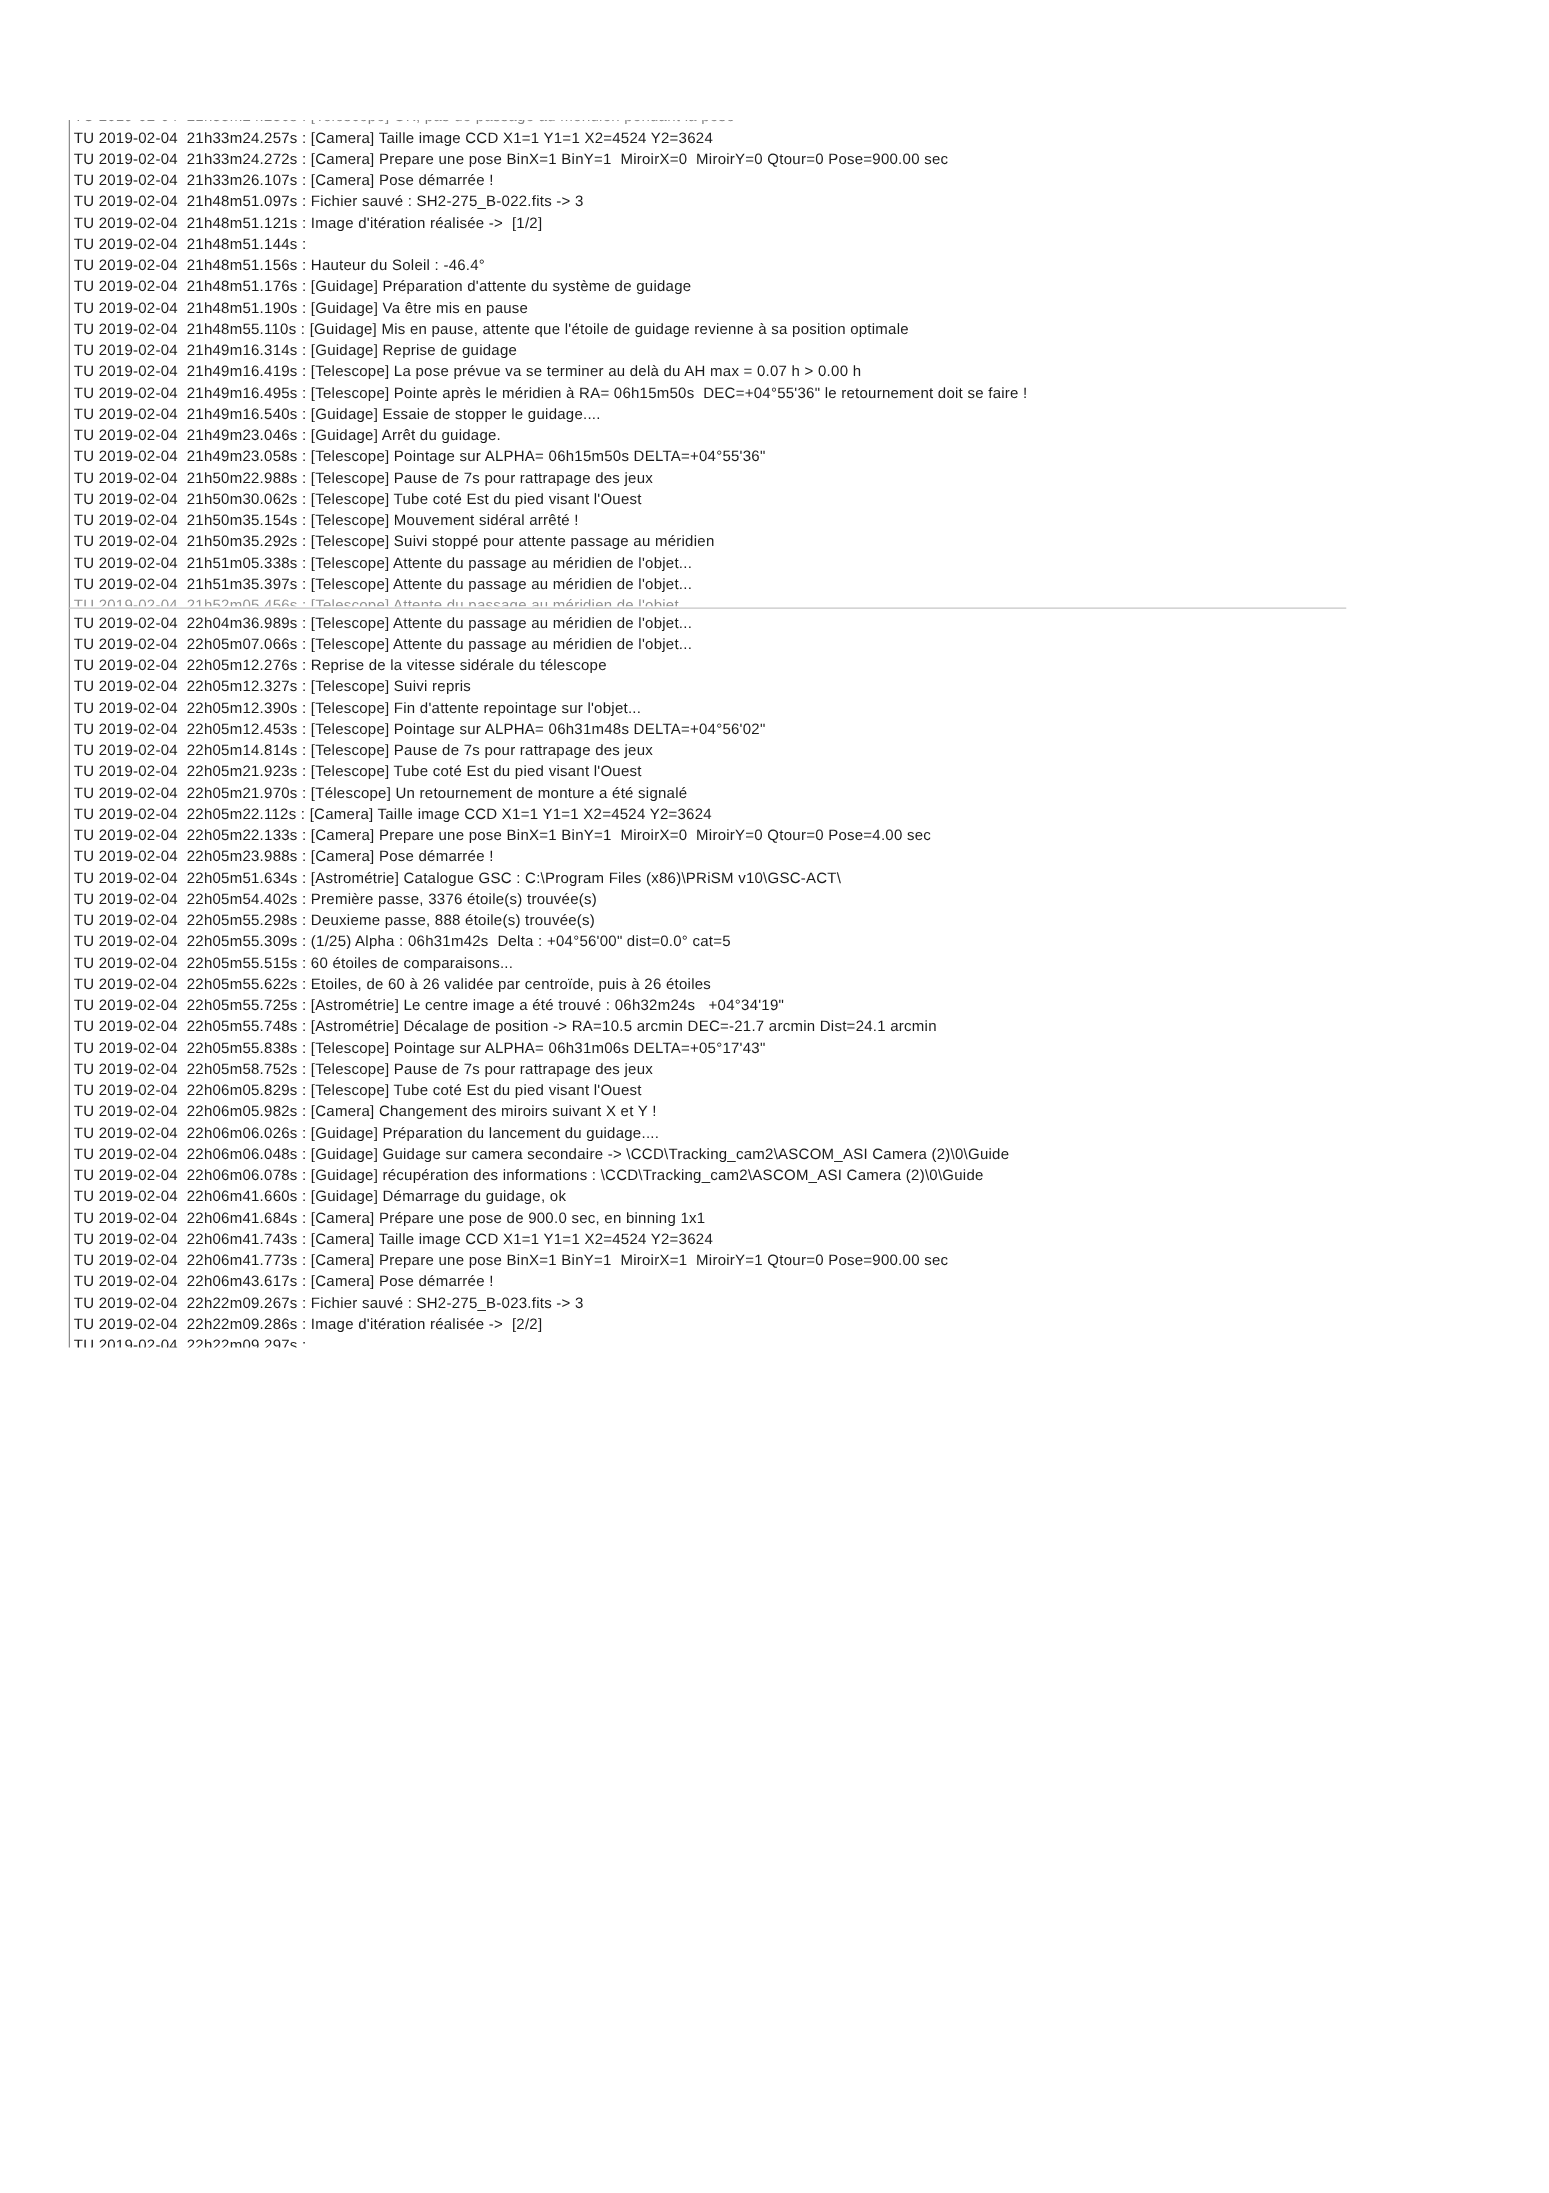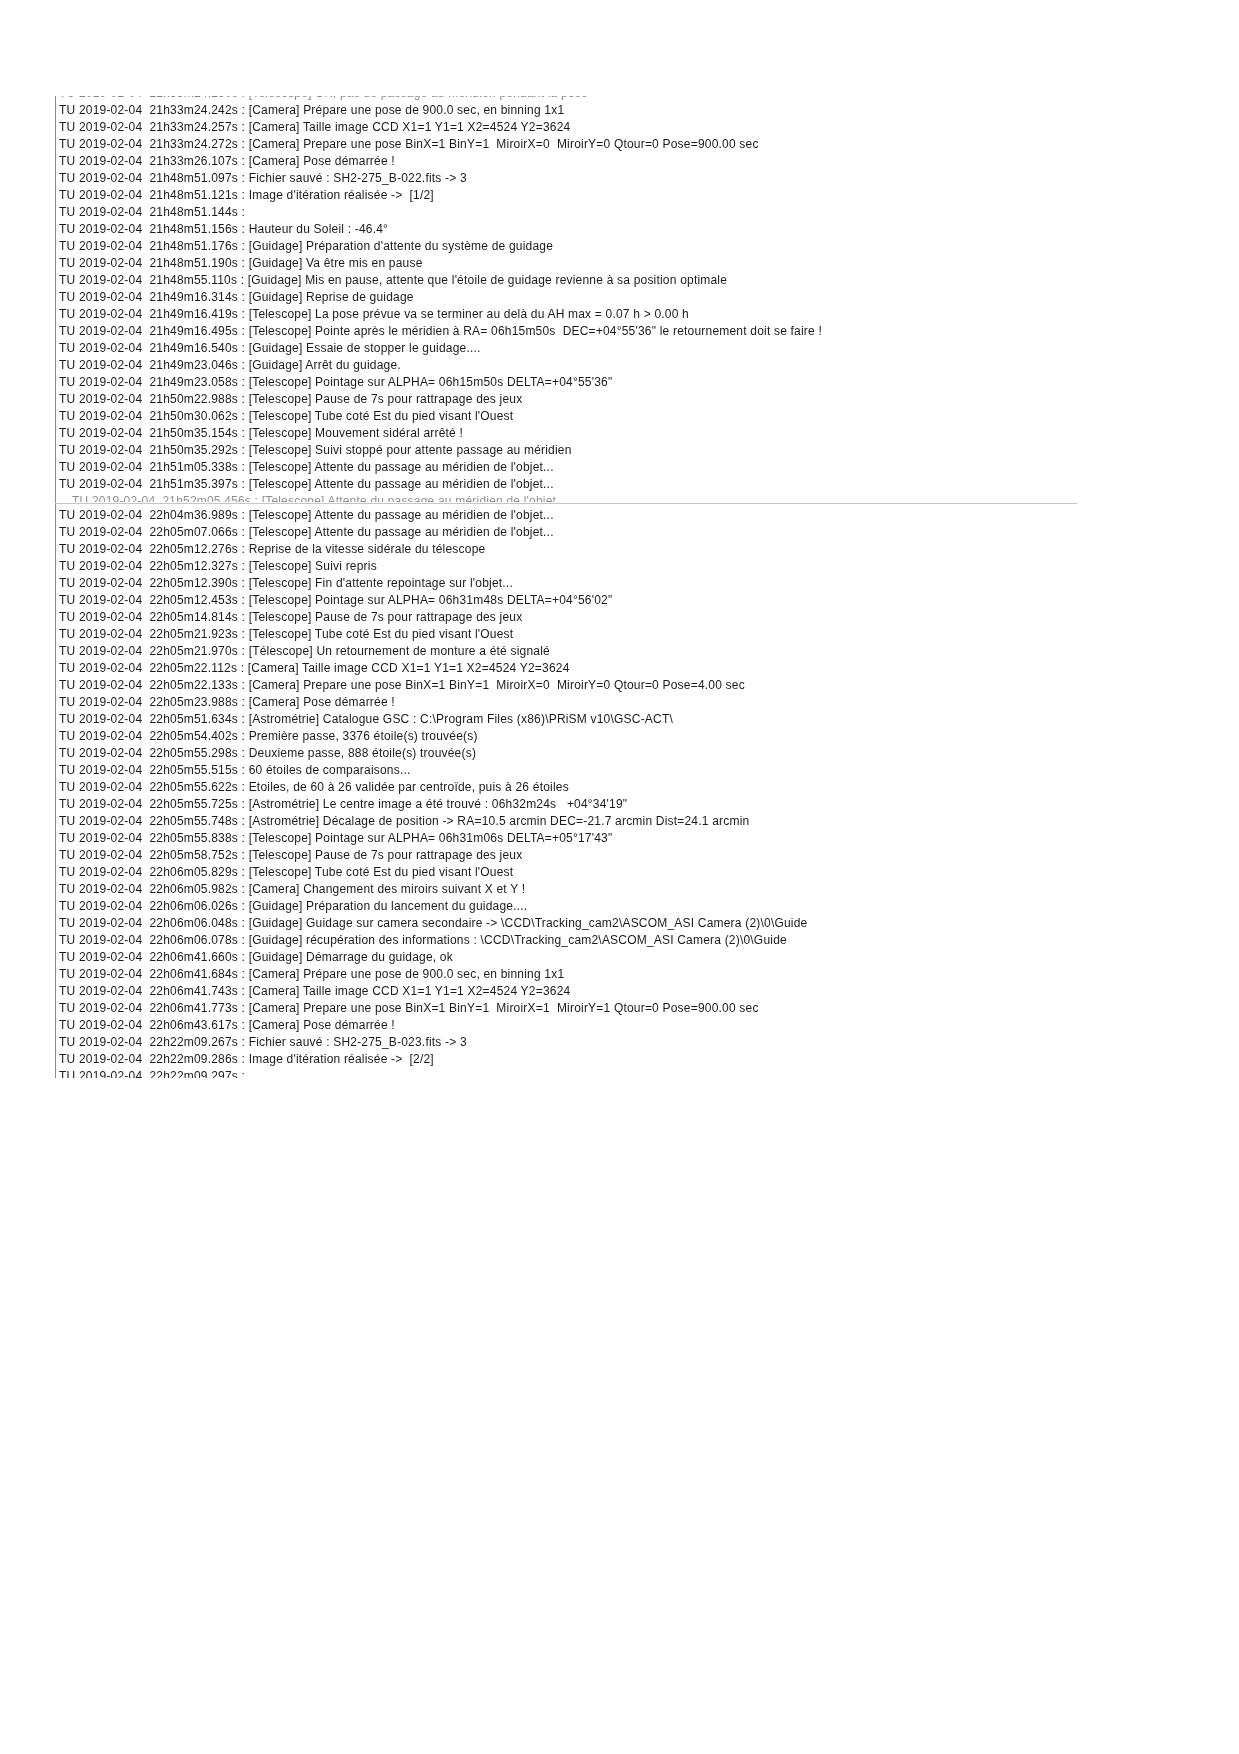--- a/index.html
+++ b/index.html
@@ -37,21 +37,20 @@
     opacity: 0.55;
   }
   .clip-top .log-line {
     margin-top: -11px;
   }
   
   .clip-seam {
     height: 9px;
     overflow: hidden;
     opacity: 0.5;
-    margin-left: 13px;
   }
   .seam-rule {
     height: 0;
     border-top: 1px solid #c6c6c6;
     width: 1022px;
     margin: 1px 0 3px -4px;
   }
   
   .clip-bottom {
     height: 10px;
@@ -59,21 +58,20 @@
   }
 </style>
 </head>
 <body>
 
 <div class="page">
   <div class="log-panel">
       <div class="clip-top">
         <div class="log-line">TU 2019-02-04  21h33m24.230s : [Telescope] OK, pas de passage au méridien pendant la pose</div>
       </div>
-      <div class="log-line">TU 2019-02-04  21h33m24.242s : [Camera] Prépare une pose de 900.0 sec, en binning 1x1</div>
       <div class="log-line">TU 2019-02-04  21h33m24.257s : [Camera] Taille image CCD X1=1 Y1=1 X2=4524 Y2=3624</div>
       <div class="log-line">TU 2019-02-04  21h33m24.272s : [Camera] Prepare une pose BinX=1 BinY=1  MiroirX=0  MiroirY=0 Qtour=0 Pose=900.00 sec</div>
       <div class="log-line">TU 2019-02-04  21h33m26.107s : [Camera] Pose démarrée !</div>
       <div class="log-line">TU 2019-02-04  21h48m51.097s : Fichier sauvé : SH2-275_B-022.fits -&gt; 3</div>
       <div class="log-line">TU 2019-02-04  21h48m51.121s : Image d'itération réalisée -&gt;  [1/2]</div>
       <div class="log-line">TU 2019-02-04  21h48m51.144s : </div>
       <div class="log-line">TU 2019-02-04  21h48m51.156s : Hauteur du Soleil : -46.4°</div>
       <div class="log-line">TU 2019-02-04  21h48m51.176s : [Guidage] Préparation d'attente du système de guidage</div>
       <div class="log-line">TU 2019-02-04  21h48m51.190s : [Guidage] Va être mis en pause</div>
       <div class="log-line">TU 2019-02-04  21h48m55.110s : [Guidage] Mis en pause, attente que l'étoile de guidage revienne à sa position optimale</div>
@@ -101,20 +99,21 @@
       <div class="log-line">TU 2019-02-04  22h05m12.453s : [Telescope] Pointage sur ALPHA= 06h31m48s DELTA=+04°56'02"</div>
       <div class="log-line">TU 2019-02-04  22h05m14.814s : [Telescope] Pause de 7s pour rattrapage des jeux</div>
       <div class="log-line">TU 2019-02-04  22h05m21.923s : [Telescope] Tube coté Est du pied visant l'Ouest</div>
       <div class="log-line">TU 2019-02-04  22h05m21.970s : [Télescope] Un retournement de monture a été signalé</div>
       <div class="log-line">TU 2019-02-04  22h05m22.112s : [Camera] Taille image CCD X1=1 Y1=1 X2=4524 Y2=3624</div>
       <div class="log-line">TU 2019-02-04  22h05m22.133s : [Camera] Prepare une pose BinX=1 BinY=1  MiroirX=0  MiroirY=0 Qtour=0 Pose=4.00 sec</div>
       <div class="log-line">TU 2019-02-04  22h05m23.988s : [Camera] Pose démarrée !</div>
       <div class="log-line">TU 2019-02-04  22h05m51.634s : [Astrométrie] Catalogue GSC : C:\Program Files (x86)\PRiSM v10\GSC-ACT\</div>
       <div class="log-line">TU 2019-02-04  22h05m54.402s : Première passe, 3376 étoile(s) trouvée(s)</div>
       <div class="log-line">TU 2019-02-04  22h05m55.298s : Deuxieme passe, 888 étoile(s) trouvée(s)</div>
+      <div class="log-line">TU 2019-02-04  22h05m55.309s : (1/25) Alpha : 06h31m42s  Delta : +04°56'00" dist=0.0° cat=5</div>
       <div class="log-line">TU 2019-02-04  22h05m55.515s : 60 étoiles de comparaisons...</div>
       <div class="log-line">TU 2019-02-04  22h05m55.622s : Etoiles, de 60 à 26 validée par centroïde, puis à 26 étoiles</div>
       <div class="log-line">TU 2019-02-04  22h05m55.725s : [Astrométrie] Le centre image a été trouvé : 06h32m24s   +04°34'19"</div>
       <div class="log-line">TU 2019-02-04  22h05m55.748s : [Astrométrie] Décalage de position -&gt; RA=10.5 arcmin DEC=-21.7 arcmin Dist=24.1 arcmin</div>
       <div class="log-line">TU 2019-02-04  22h05m55.838s : [Telescope] Pointage sur ALPHA= 06h31m06s DELTA=+05°17'43"</div>
       <div class="log-line">TU 2019-02-04  22h05m58.752s : [Telescope] Pause de 7s pour rattrapage des jeux</div>
       <div class="log-line">TU 2019-02-04  22h06m05.829s : [Telescope] Tube coté Est du pied visant l'Ouest</div>
       <div class="log-line">TU 2019-02-04  22h06m05.982s : [Camera] Changement des miroirs suivant X et Y !</div>
       <div class="log-line">TU 2019-02-04  22h06m06.026s : [Guidage] Préparation du lancement du guidage....</div>
       <div class="log-line">TU 2019-02-04  22h06m06.048s : [Guidage] Guidage sur camera secondaire -&gt; \CCD\Tracking_cam2\ASCOM_ASI Camera (2)\0\Guide</div>

